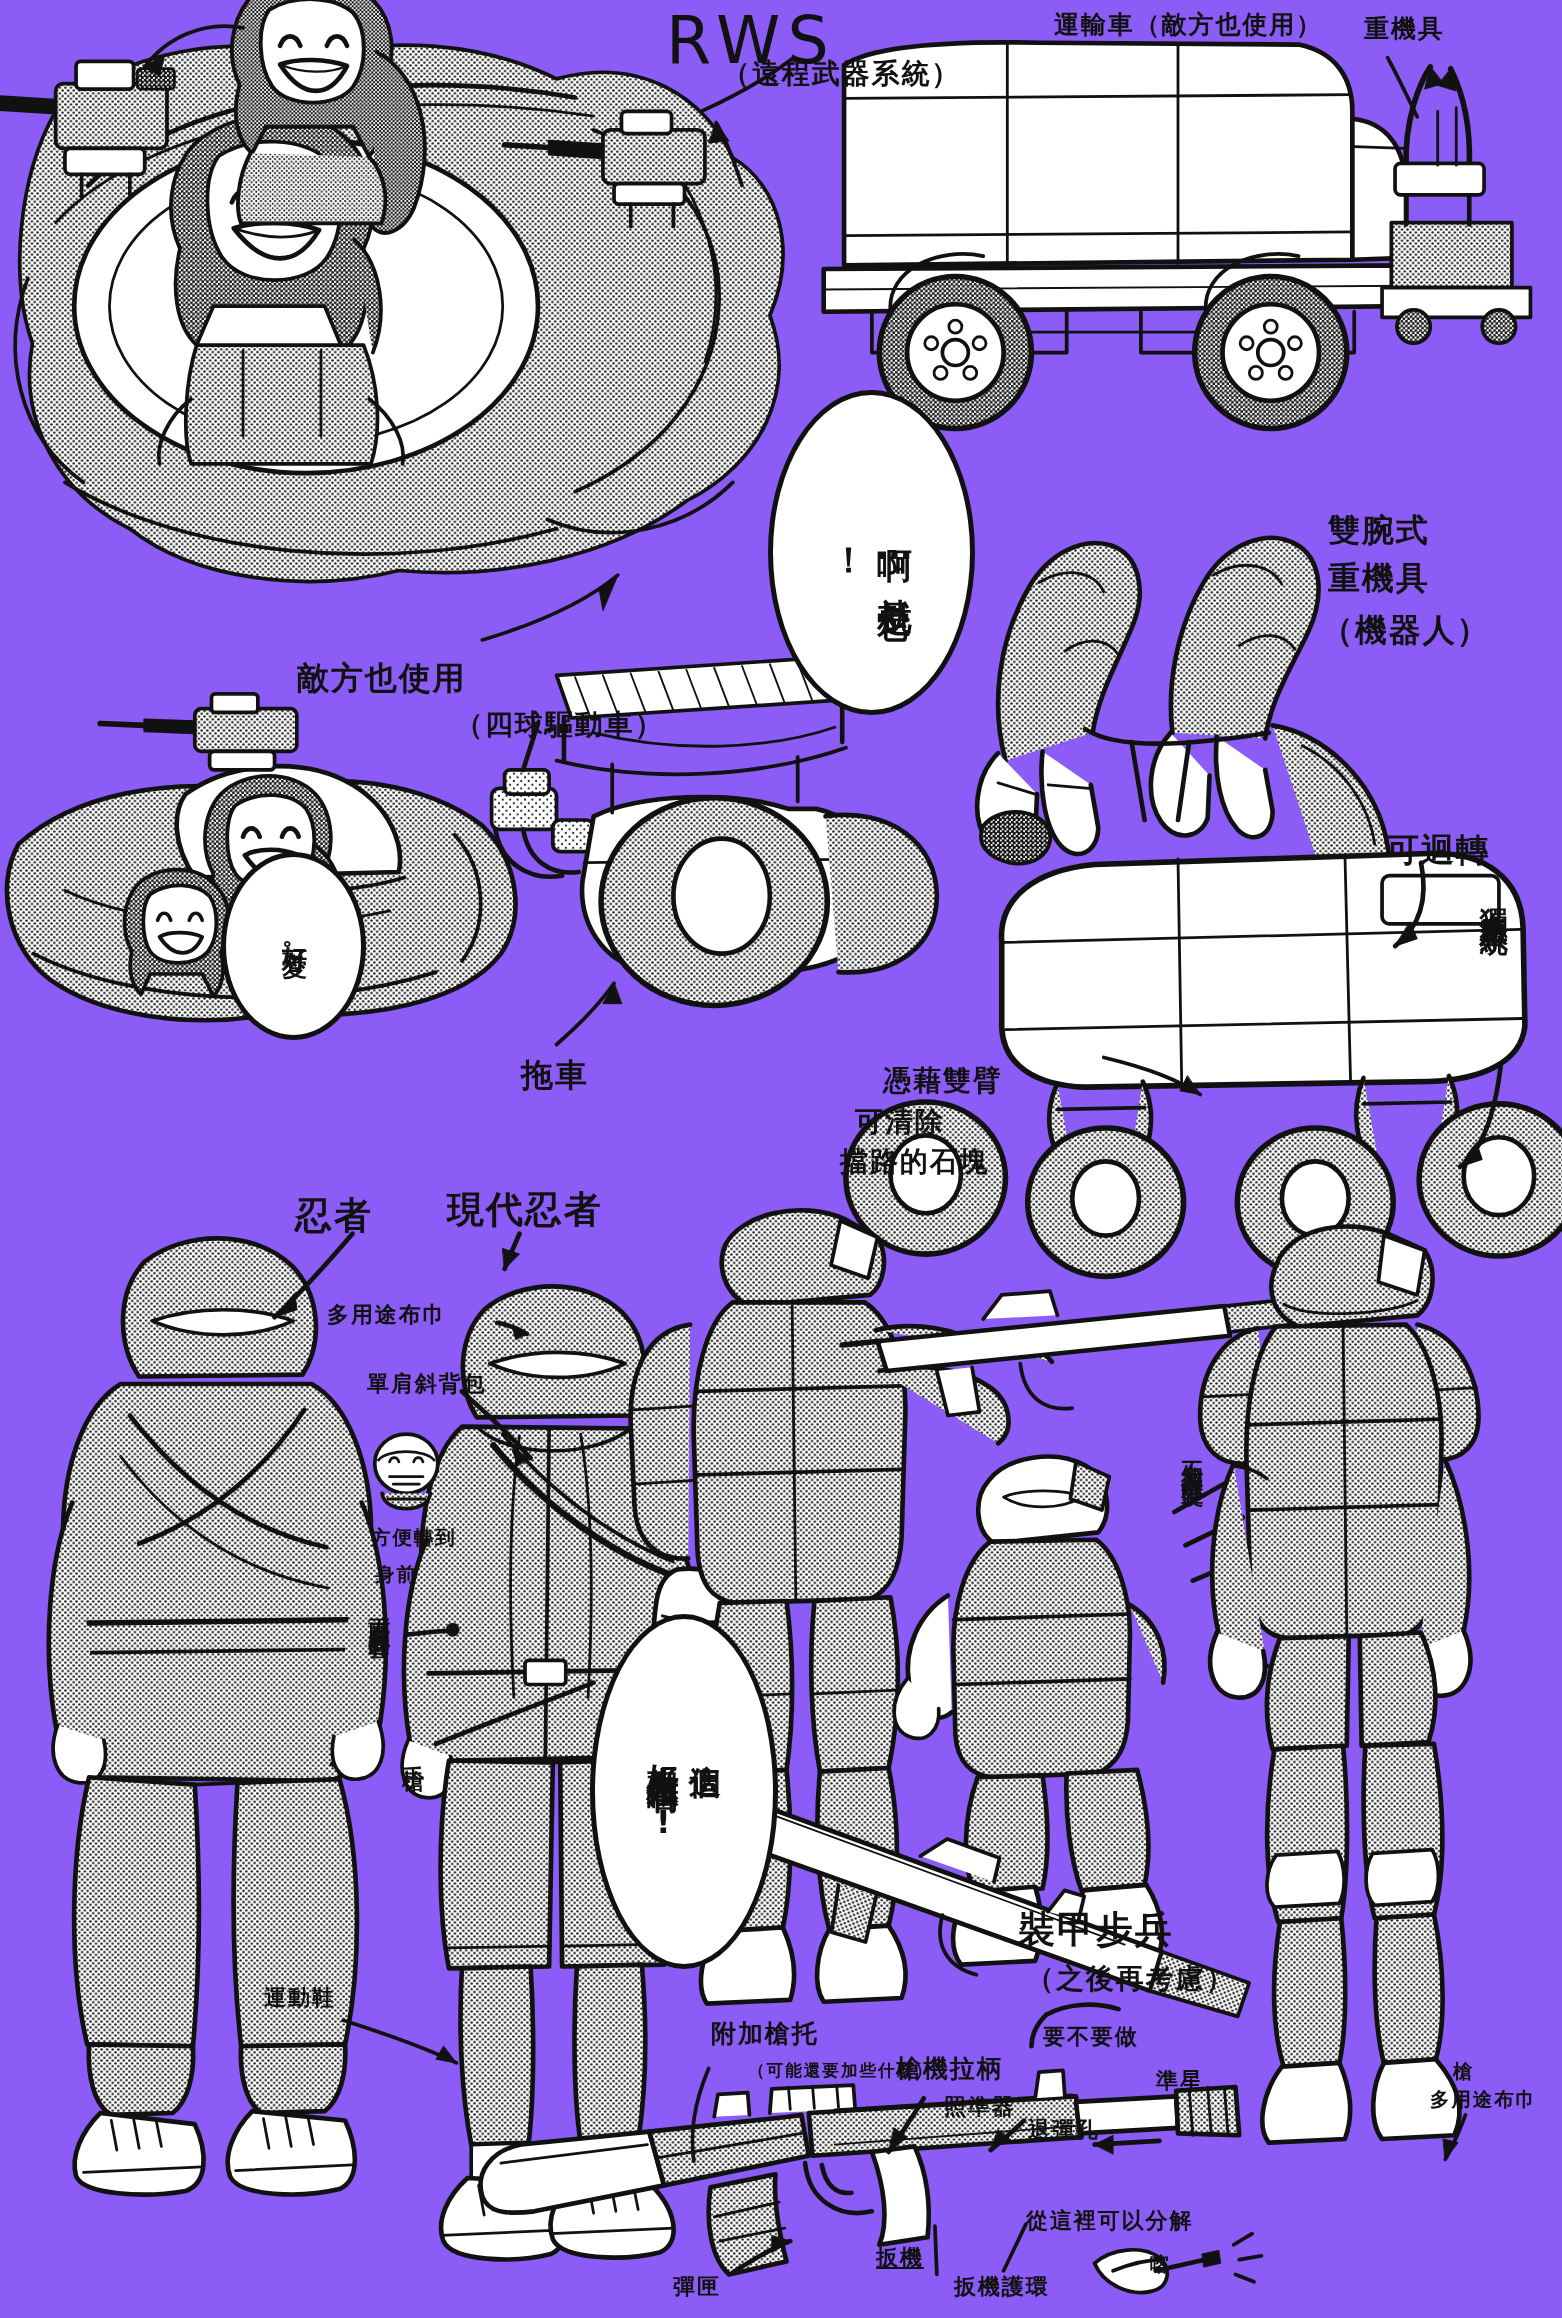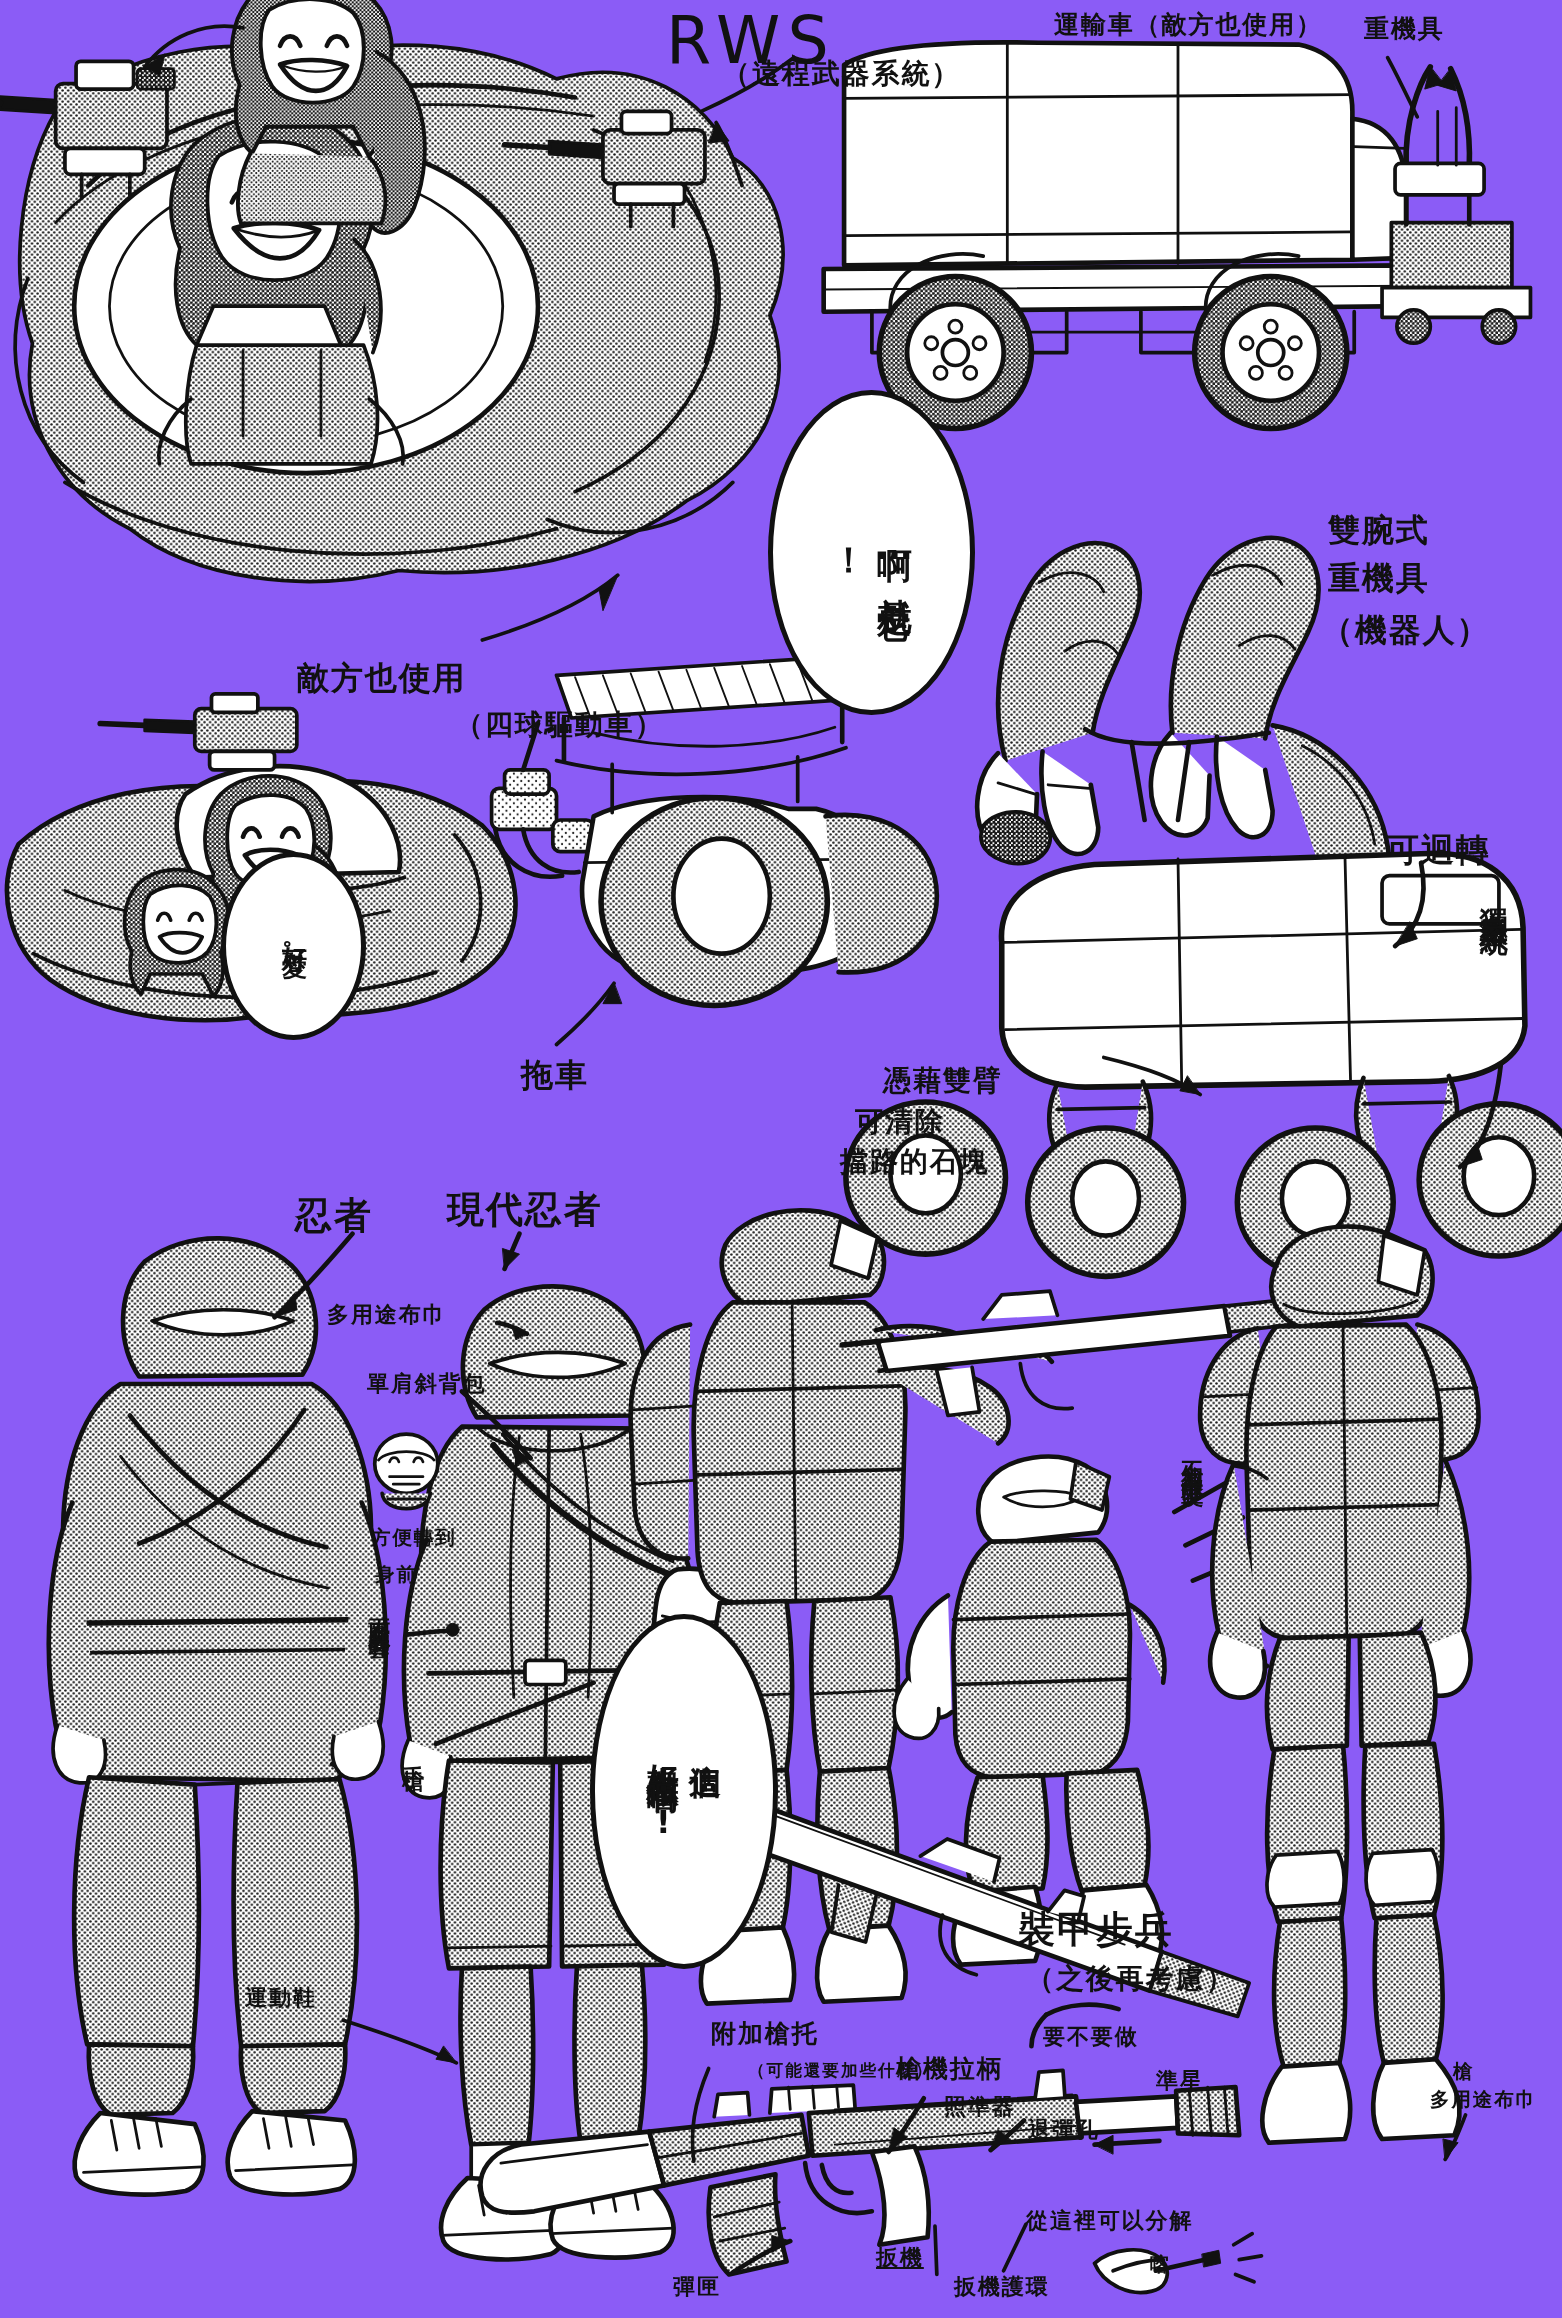--- a/index.html
+++ b/index.html
@@ -711,21 +711,21 @@
   </div>
 
   <div class="lbl f40" style="left:295px;top:1195px;">忍者</div>
   <div class="lbl f40" style="left:447px;top:1189px;">現代忍者</div>
   <div class="lbl f24" style="left:327px;top:1302px;">多用途布巾</div>
   <div class="lbl f24" style="left:367px;top:1371px;">單肩斜背包</div>
   <div class="lbl f21" style="left:371px;top:1527px;">方便轉到</div>
   <div class="lbl f21" style="left:375px;top:1564px;">身前</div>
   <div class="vlbl f24" style="left:367px;top:1601px;">兩面穿的外套</div>
   <div class="vlbl f24" style="left:401px;top:1748px;">手槍</div>
-  <div class="lbl f24" style="left:245px;top:1985px;">運動鞋</div>
+  <div class="lbl f24" style="left:229px;top:1985px;padding-left:35px;">運動鞋</div>
   <div class="vlbl f24" style="left:1180px;top:1443px;">不知為何十分堅硬</div>
 
   <div class="bub" style="left:590px;top:1614px;width:178px;height:345px;">
     <div class="bubtxt">
       <span class="vlbl f34">這個！</span>
       <span class="vlbl f34">好想做做看啊!!</span>
     </div>
   </div>
 
   <div class="lbl f40" style="left:1018px;top:1909px;text-align:right;">裝甲步兵</div>

